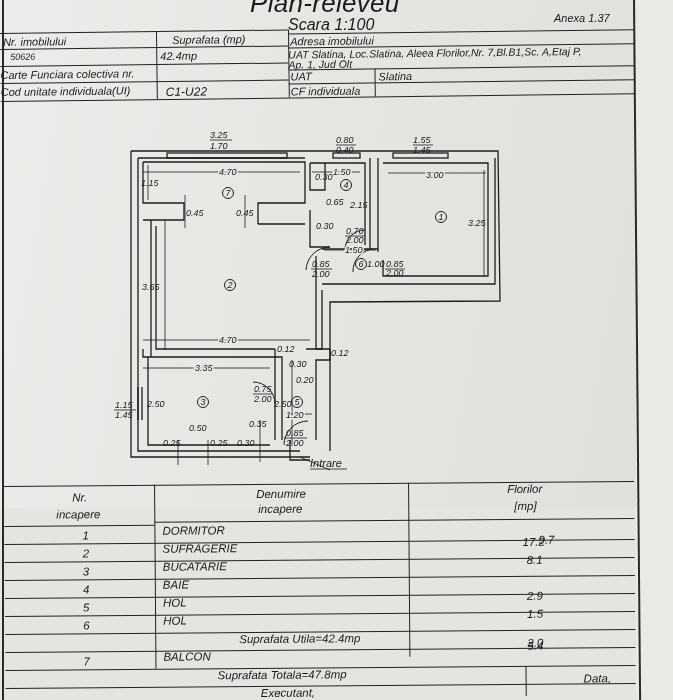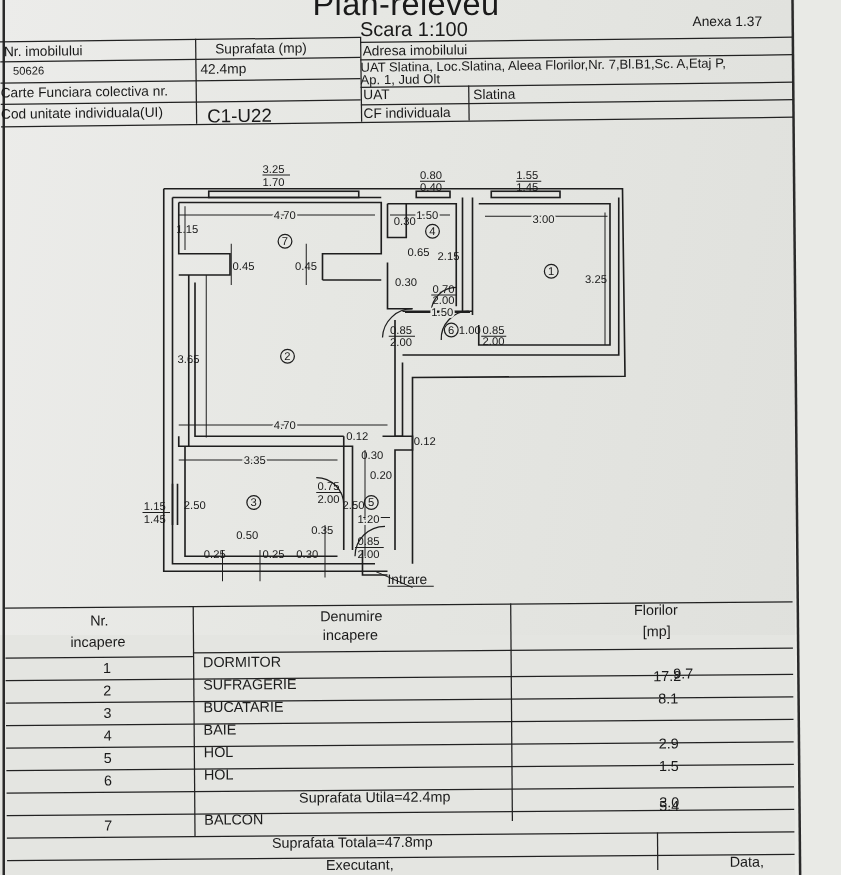--- a/index.html
+++ b/index.html
@@ -4,20 +4,21 @@
 <style>
   html, body { margin:0; padding:0; }
   body {
     width:673px; height:700px; overflow:hidden; position:relative;
     background:#e4e5e1;
     font-family:"Liberation Sans", sans-serif; color:#1a1a1a;
   }
   .page {
     position:absolute; left:0; top:0; width:673px; height:508px;
     background:linear-gradient(100deg,#ececea 0%,#e6e7e3 40%,#dfe0dc 100%);
+    font-style:italic;
   }
   .right-strip { position:absolute; left:636px; top:0; width:37px; height:700px; background:#e9eae6; }
   .border-left { position:absolute; left:2px; top:0; width:2px; height:700px; background:#2a2a2a; }
   .border-right { position:absolute; left:633px; top:0; width:2px; height:700px; background:#2a2a2a; transform:rotate(-0.5deg); transform-origin:top; }
   .title { position:absolute; left:250px; top:-12px; font-size:26px; letter-spacing:0.3px; }
   .scale { position:absolute; left:288px; top:16px; font-size:16px; }
   .anexa { position:absolute; left:554px; top:12px; font-size:11px; }
 
   .hdr-table { position:absolute; left:0; top:33px; width:634px; height:75px; transform:rotate(-0.7deg); transform-origin:left top; }
   .cell { position:absolute; font-size:11px; white-space:nowrap; }
@@ -56,21 +57,21 @@
     <div class="vl" style="left:288px;top:0;height:68px;"></div>
     <div class="vl" style="left:374px;top:40px;height:28px;"></div>
 
     <div class="cell" style="left:3px;top:3px;">Nr. imobilului</div>
     <div class="cell" style="left:10px;top:19px;font-size:9px;">50626</div>
     <div class="cell" style="left:172px;top:3px;">Suprafata (mp)</div>
     <div class="cell" style="left:160px;top:19px;">42.4mp</div>
     <div class="cell" style="left:0px;top:36px;">Carte Funciara colectiva nr.</div>
     <div class="cell" style="left:160px;top:36px;"></div>
     <div class="cell" style="left:0px;top:53px;">Cod unitate individuala(UI)</div>
-    <div class="cell" style="left:165px;top:54px;font-size:15px;">C1-U22</div>
+    <div class="cell" style="left:165px;top:54px;font-size:12px;">C1-U22</div>
     <div class="cell" style="left:290px;top:6px;">Adresa imobilului</div>
     <div class="cell" style="left:288px;top:19px;font-size:10.5px;">UAT Slatina, Loc.Slatina, Aleea Florilor,Nr. 7,Bl.B1,Sc. A,Etaj P,</div>
     <div class="cell" style="left:288px;top:29px;font-size:10.5px;">Ap. 1, Jud Olt</div>
     <div class="cell" style="left:290px;top:41px;">UAT</div>
     <div class="cell" style="left:378px;top:42px;text-align:center;">Slatina</div>
     <div class="cell" style="left:290px;top:56px;">CF individuala</div>
     <div class="cell" style="left:378px;top:56px;"></div>
   </div>
 
   <svg class="plan" width="673" height="355" viewBox="0 120 673 355">
@@ -275,15 +276,15 @@
       <div class="at" style="left:522px;top:134px;">1.5</div>
     </div>
     <div class="at" style="left:218px;top:157px;margin-left:16px;">Suprafata Utila=42.4mp</div>
     <div>
       <div class="at" style="left:78px;top:178px;">7</div>
       <div class="at" style="left:158px;top:174px;">BALCON</div>
       <div class="at" style="left:522px;top:166px;">5.4</div>
     </div>
     <div class="at" style="left:212px;top:193px;">Suprafata Totala=47.8mp</div>
     <div class="at" style="left:255px;top:211px;">Executant,</div>
-    <div class="at" style="left:578px;top:199px;margin-top:12px;">Data,</div>
+    <div class="at" style="left:578px;top:199px;">Data,</div>
   </div>
 </div>
 
 </body></html>

